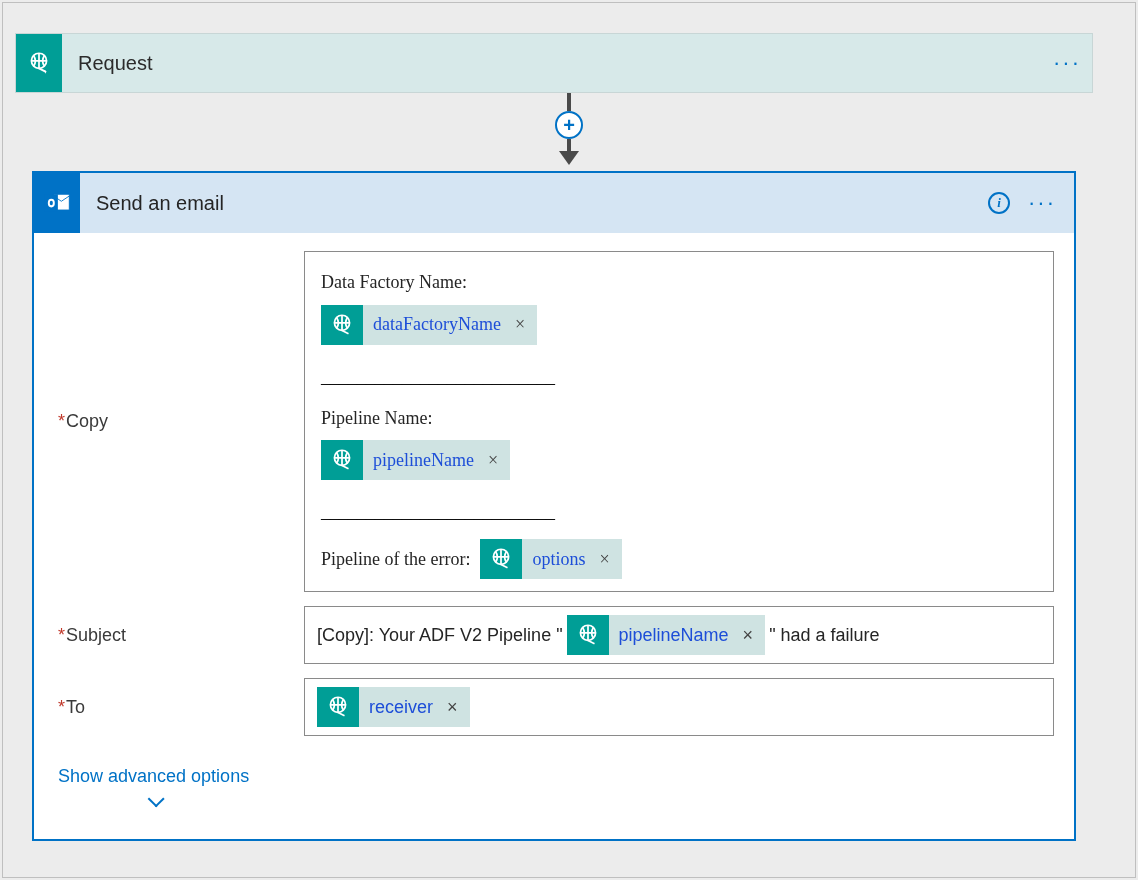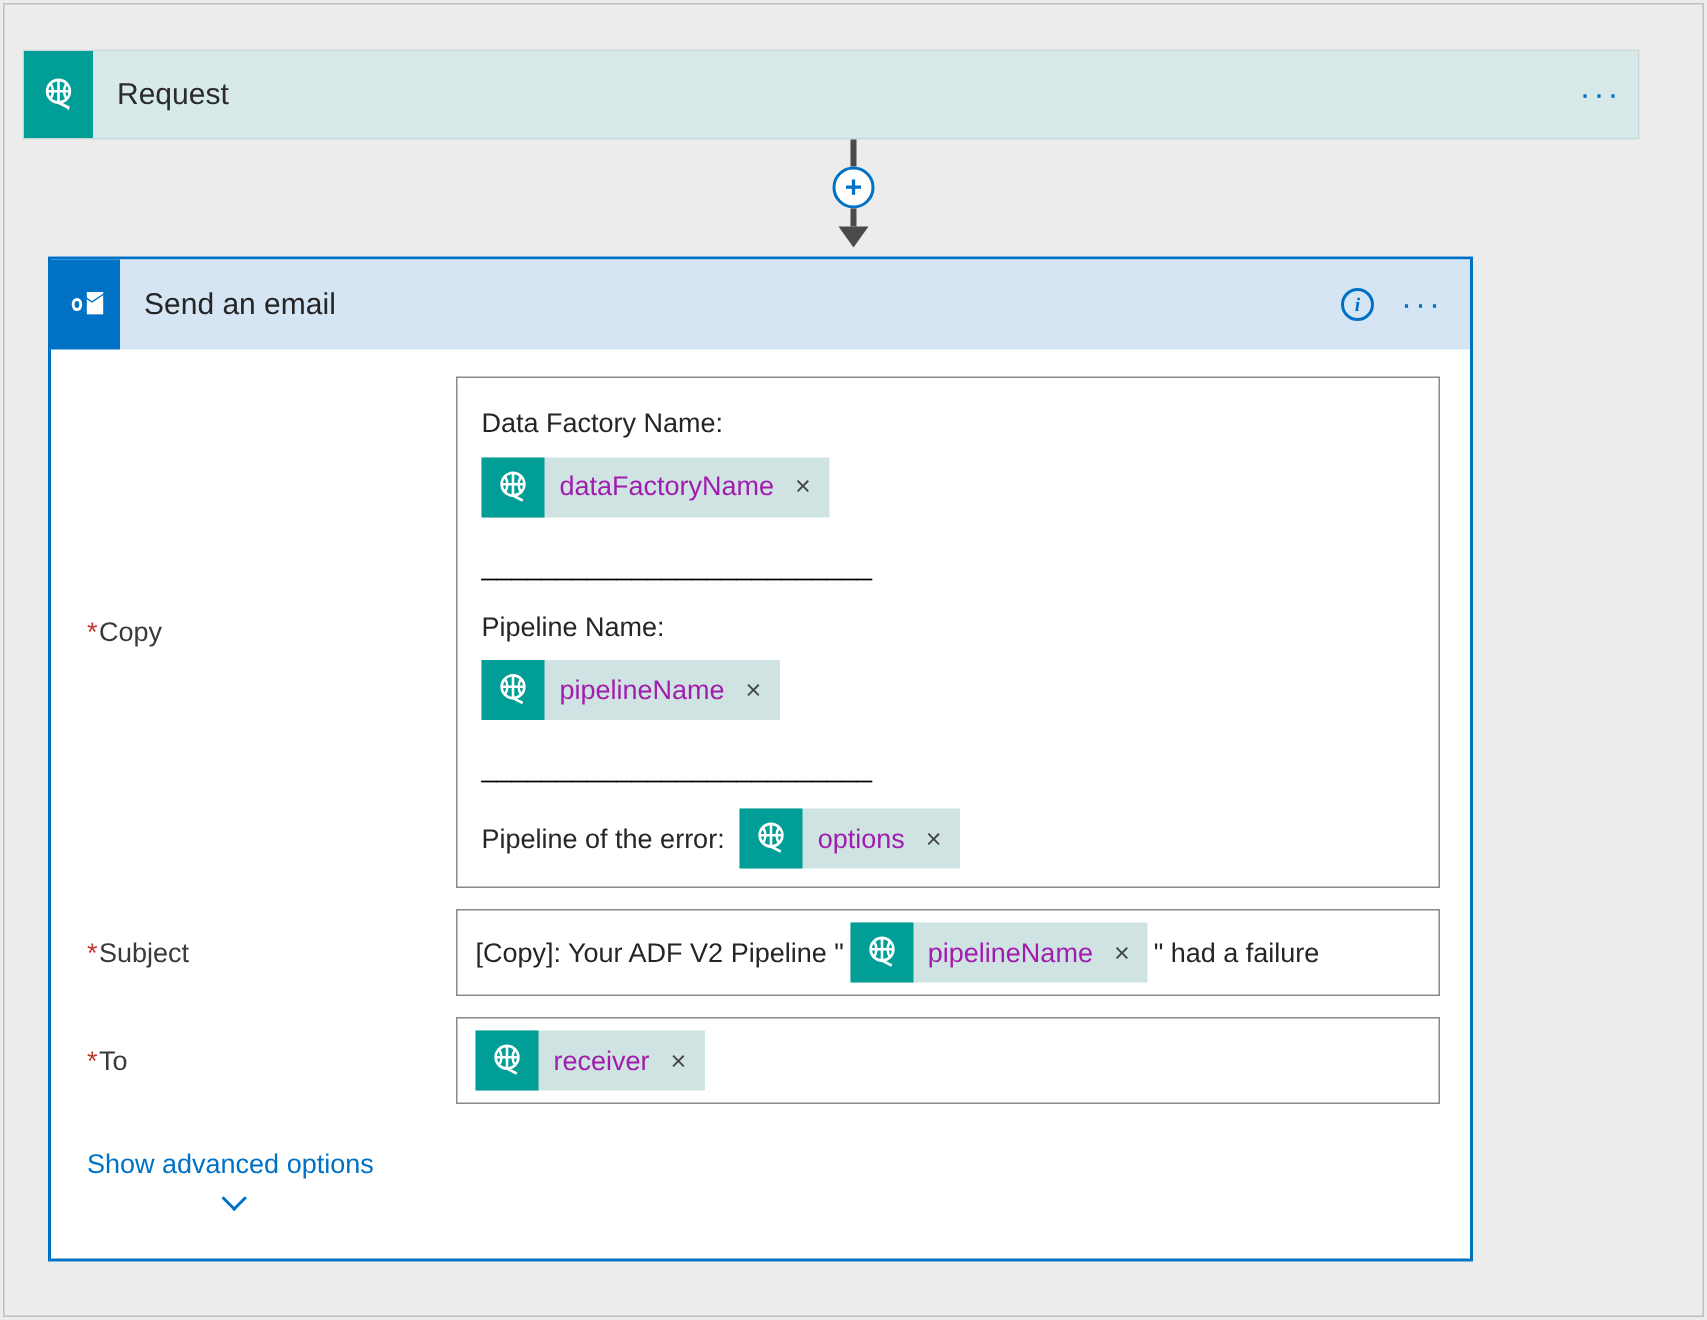--- a/index.html
+++ b/index.html
@@ -93,21 +93,21 @@
     width: 0; height: 0;
     border-left: 10px solid transparent;
     border-right: 10px solid transparent;
     border-top: 14px solid #4a4a4a;
   }
 
   
   .email-card {
     left: 29px;
     top: 168px;
-    width: 950px;
+    width: 1044px;
     height: 670px;
     border: 2px solid #0072c6;
     background: #fff;
   }
   .email-header {
     height: 60px;
     display: flex;
     align-items: stretch;
   }
   .email-title {
@@ -173,20 +173,21 @@
     line-height: 1.6;
     min-height: 50px;
     display: flex;
     flex-wrap: wrap;
     align-items: center;
     gap: 4px;
   }
   .body-field {
     display: block;
     padding: 12px 16px;
+    font-family: Liberation Serif, serif;
   }
   .body-label-line {
     font-size: 18px;
     margin: 4px 0 8px 0;
   }
   .underscore-sep {
     font-size: 18px;
     color: #000000;
     margin: 18px 0 12px 0;
     letter-spacing: 0px;
@@ -210,21 +211,21 @@
     width: 42px; height: 40px;
     background: #009e96;
     display: flex;
     align-items: center;
     justify-content: center;
     color: #fff;
   }
   .token .tk-label {
     padding: 0 10px;
     font-size: 18px;
-    color: #a21caf;
+    color: #1d4ed8;
   }
   .token .tk-x {
     padding: 0 12px 0 4px;
     font-size: 18px;
     color: #444;
     cursor: pointer;
   }
 
   .show-advanced {
     color: #0072c6;

